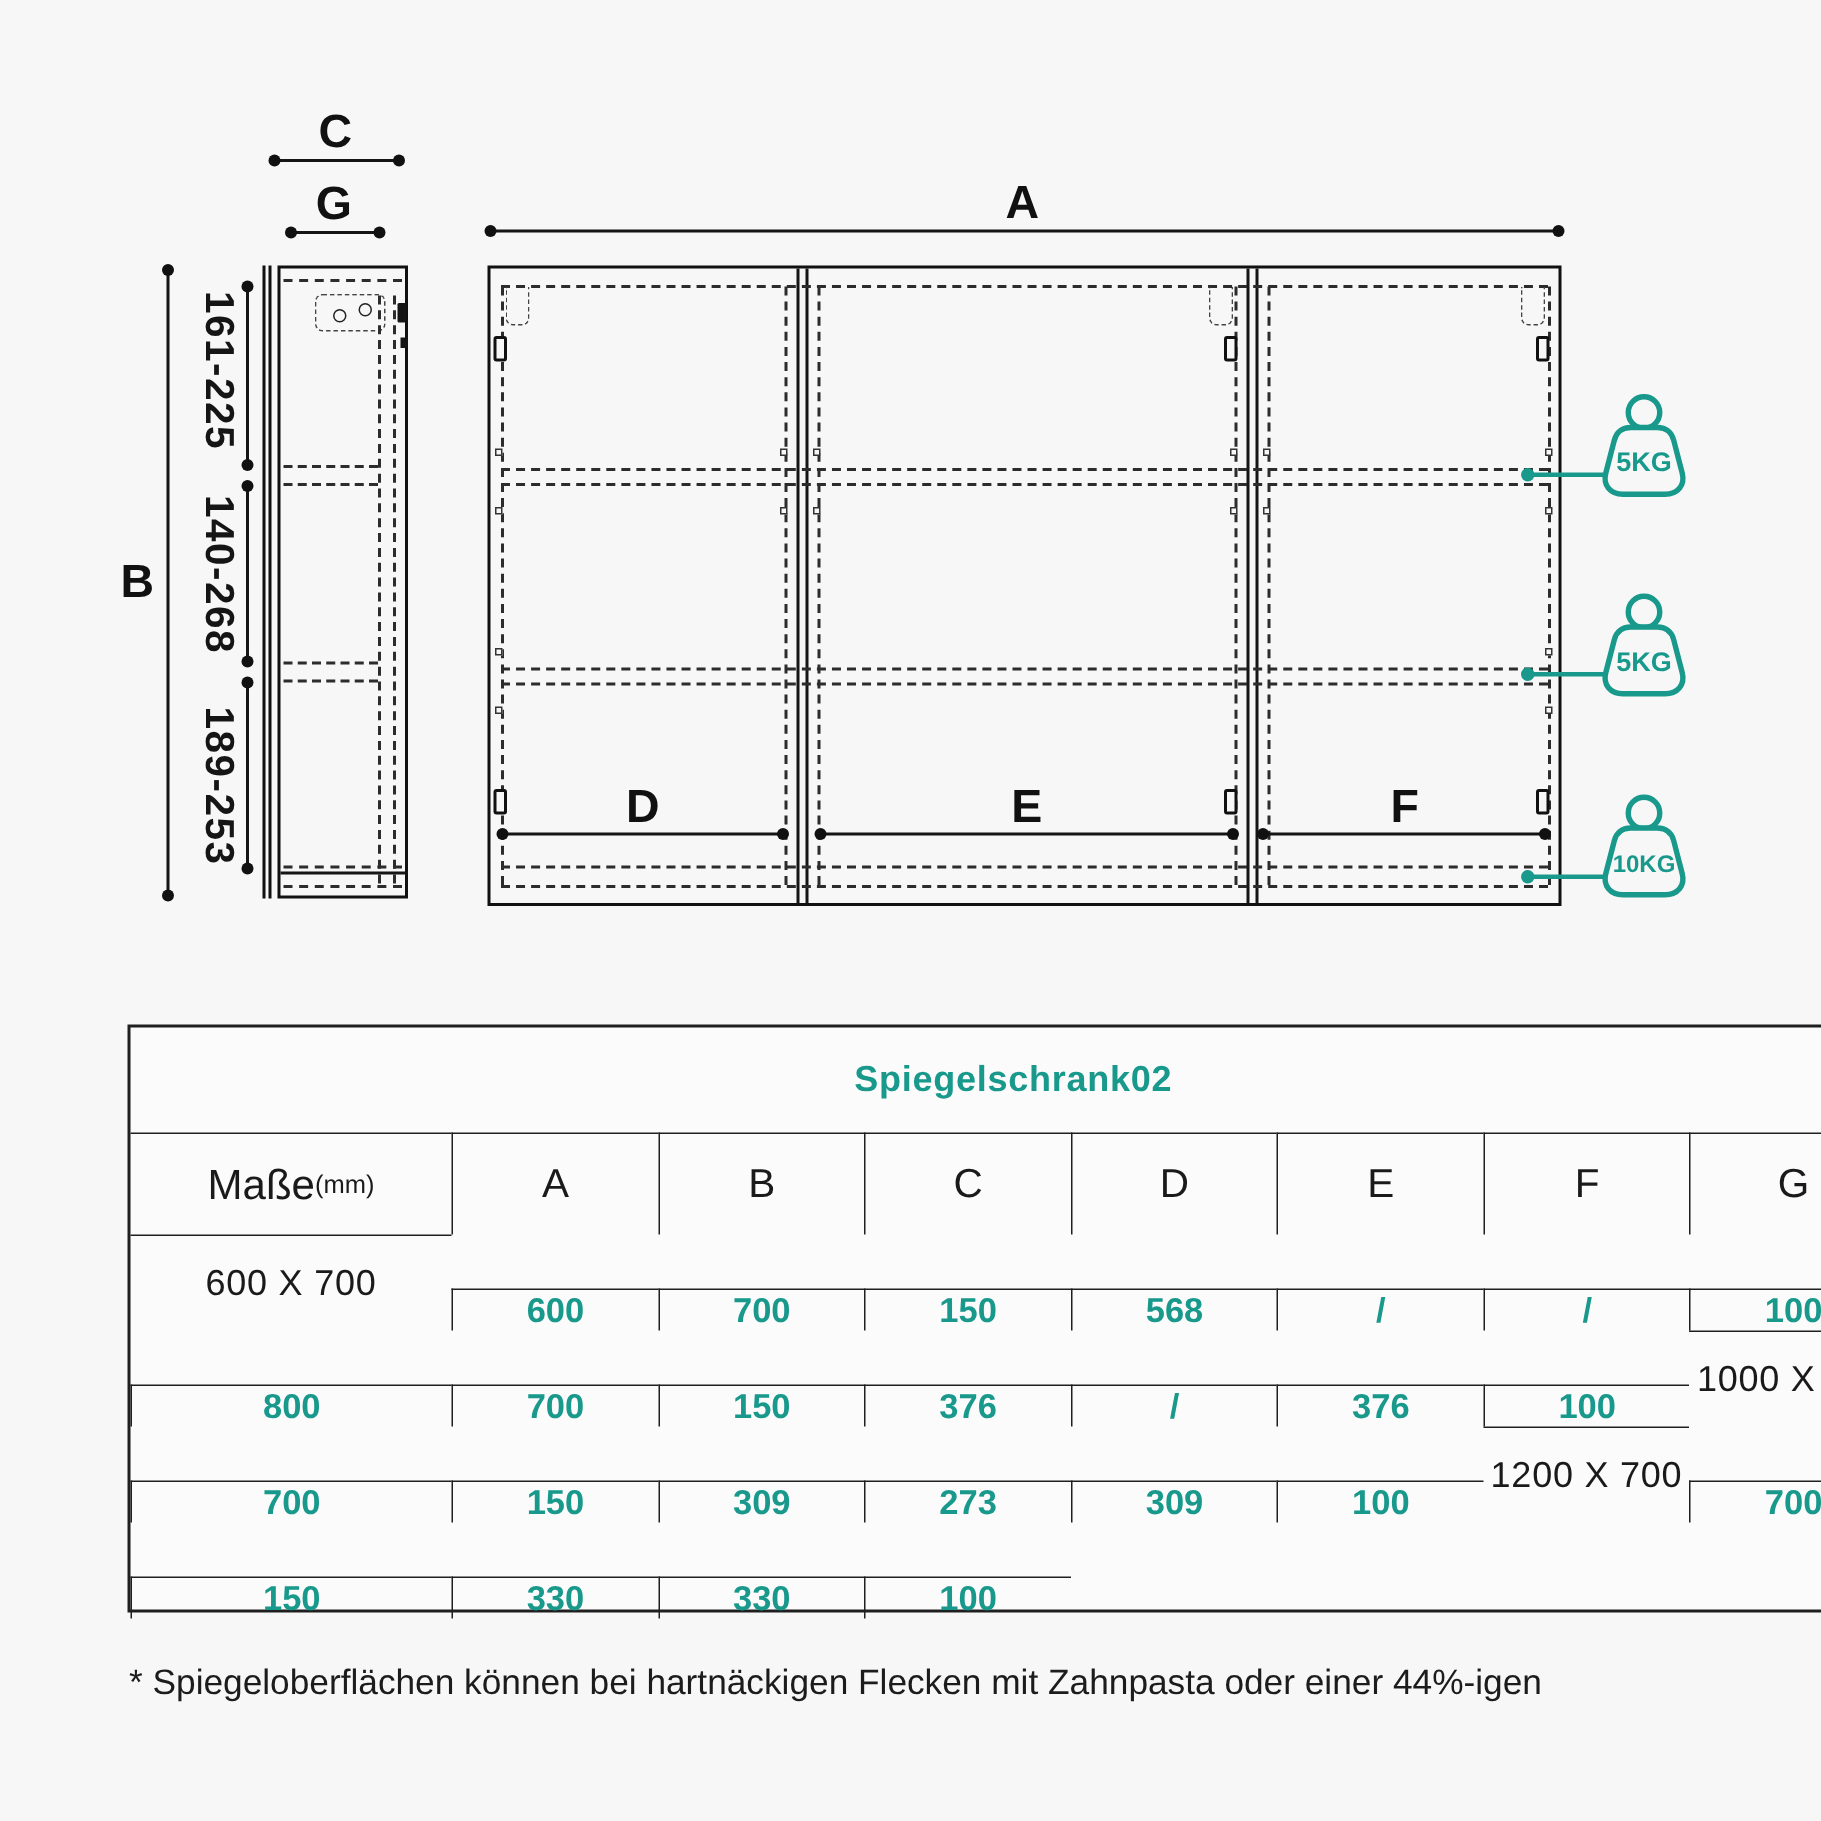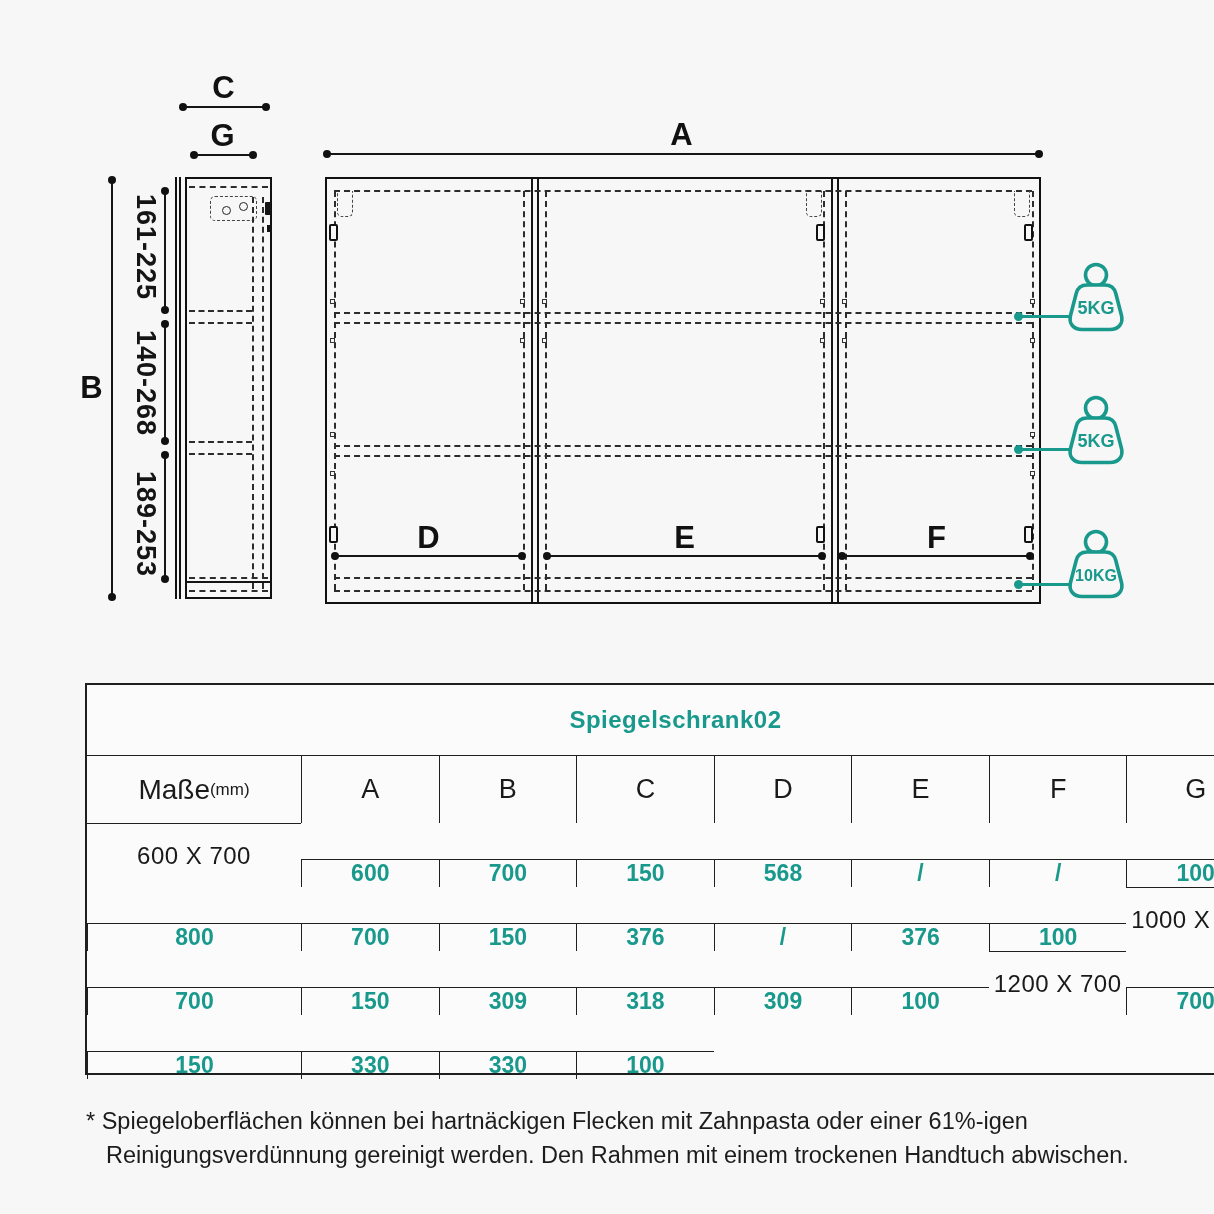--- a/index.html
+++ b/index.html
@@ -207,30 +207,29 @@
     <div class="tcell val">150</div>
     <div class="tcell val">376</div>
     <div class="tcell val">/</div>
     <div class="tcell val">376</div>
     <div class="tcell val">100</div>
 
     <div class="tcell nb-l rowlbl">1000 X 700</div>
     <div class="tcell val">700</div>
     <div class="tcell val">150</div>
     <div class="tcell val">309</div>
-    <div class="tcell val">318</div>
+    <div class="tcell val">273</div>
     <div class="tcell val">309</div>
     <div class="tcell val">100</div>
 
     <div class="tcell nb-l rowlbl">1200 X 700</div>
     <div class="tcell val">700</div>
     <div class="tcell val">150</div>
     <div class="tcell val">330</div>
     <div class="tcell val">330</div>
     <div class="tcell val">100</div>
   </div>
 
   <div id="footnote">
-    <div>* Spiegeloberflächen können bei hartnäckigen Flecken mit Zahnpasta oder einer 61%-igen</div>
-    <div class="l2">Reinigungsverdünnung gereinigt werden. Den Rahmen mit einem trockenen Handtuch abwischen.</div>
+    <div>* Spiegeloberflächen können bei hartnäckigen Flecken mit Zahnpasta oder einer 44%-igen</div>
   </div>
 
 </div>
 
 </body></html>

